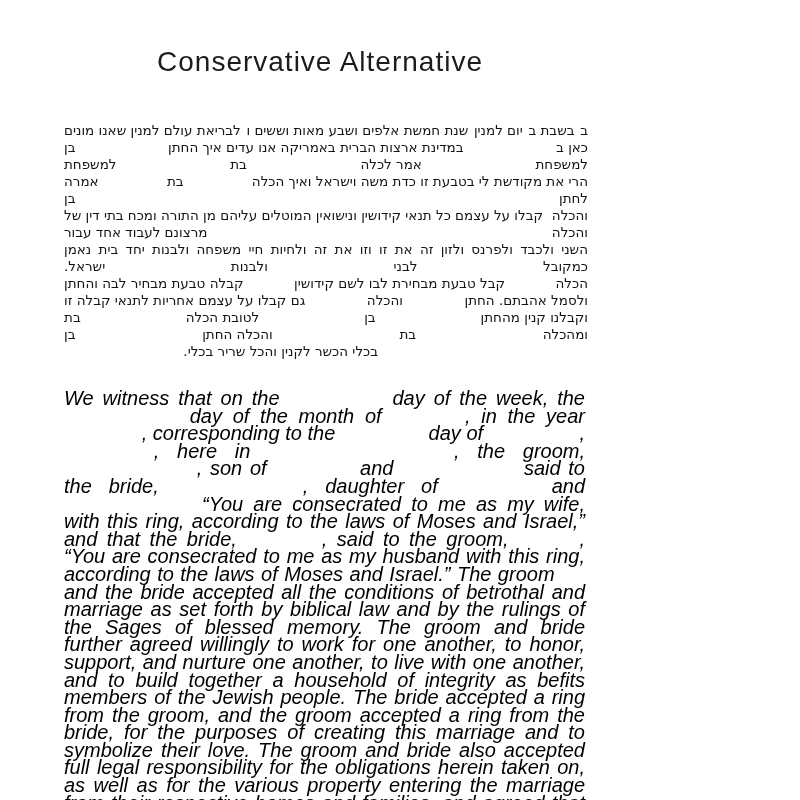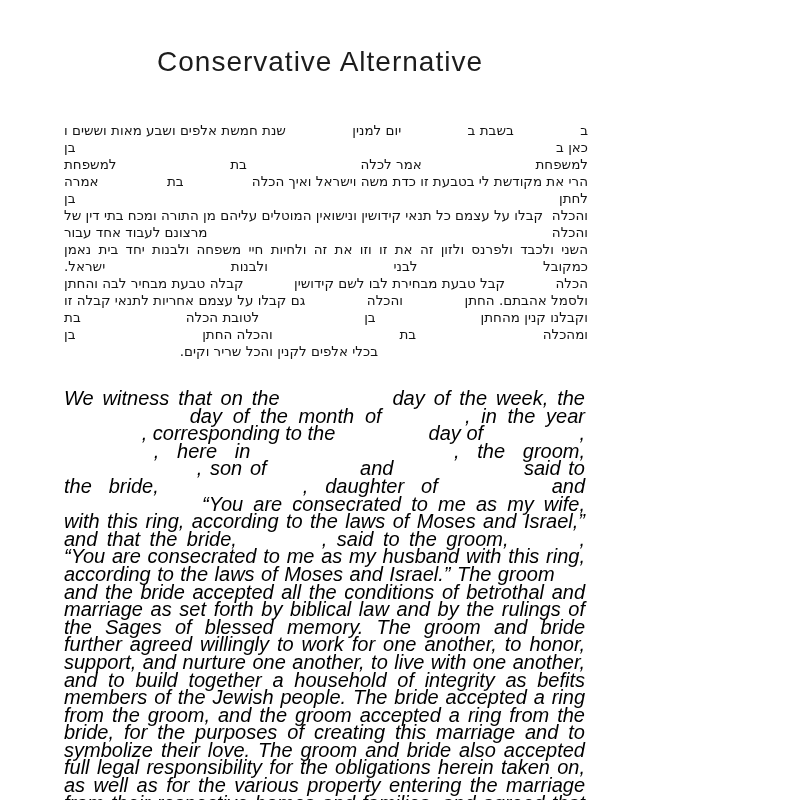--- a/index.html
+++ b/index.html
@@ -39,23 +39,25 @@
 <body>
 
 <div class="page">
   <div class="title">Conservative Alternative</div>
   <div class="hebrew">
       <div class="heb-line">
         <span>ב</span>
         <span>בשבת ב</span>
         <span>יום למנין</span>
         <span>שנת חמשת אלפים ושבע מאות וששים ו</span>
+        <span>לבריאת עולם למנין שאנו מונים</span>
       </div>
       <div class="heb-line">
         <span>כאן ב</span>
+        <span>במדינת ארצות הברית באמריקה אנו עדים איך החתן</span>
         <span>בן</span>
       </div>
       <div class="heb-line">
         <span>למשפחת</span>
         <span>אמר לכלה</span>
         <span>בת</span>
         <span>למשפחת</span>
       </div>
       <div class="heb-line">
         <span>הרי את מקודשת לי בטבעת זו כדת משה וישראל ואיך הכלה</span>
@@ -90,21 +92,21 @@
         <span>בן</span>
         <span>לטובת הכלה</span>
         <span>בת</span>
       </div>
       <div class="heb-line">
         <span>ומהכלה</span>
         <span>בת</span>
         <span>והכלה החתן</span>
         <span>בן</span>
       </div>
-      <div class="heb-line closing"><span>בכלי אלפים לקנין והכל שריר וקים.</span></div>
+      <div class="heb-line closing"><span>בכלי הכשר לקנין והכל שריר בכלי.</span></div>
     </div>
   <div class="english"><span>We witness that on the</span> <span class="gap" style="width: 95px;"></span> <span>day of the week, the</span> <span class="gap" style="width: 115px;"></span> <span>day of the month of</span> <span class="gap" style="width: 62px;"></span> <span>, in the year</span> <span class="gap" style="width: 72px;"></span> <span>, corresponding to the</span> <span class="gap" style="width: 82px;"></span> <span>day of</span> <span class="gap" style="width: 85px;"></span> <span>,</span> <span class="gap" style="width: 72px;"></span> <span>, here in</span> <span class="gap" style="width: 168px;"></span> <span>, the groom,</span> <span class="gap" style="width: 125px;"></span> <span>,  son of</span> <span class="gap" style="width: 78px;"></span> <span>and</span> <span class="gap" style="width: 115px;"></span> <span>said to the bride,</span> <span class="gap" style="width: 110px;"></span> <span>, daughter of</span> <span class="gap" style="width: 80px;"></span> <span>and</span> <span class="gap" style="width: 128px;"></span> <span>“You are consecrated to me as my wife, with this ring, according to the laws of Moses and Israel,” and that the bride,</span> <span class="gap" style="width: 66px;"></span> <span>, said to the groom,</span> <span class="gap" style="width: 52px;"></span> <span>, “You are consecrated to me as my husband with this ring, according to the laws of Moses and Israel.”  The groom</span> <span class="gap" style="width: 24px;"></span> <span>and the bride accepted all the conditions of betrothal and marriage as set forth by biblical law and by the rulings of the Sages of blessed memory.  The groom and bride further agreed willingly to work for one another, to honor, support, and nurture one another, to live with one another, and to build together a household of integrity as befits members of the Jewish people.  The bride accepted a ring from the groom, and the groom accepted a ring from the bride, for the purposes of creating this marriage and to symbolize their love.  The groom and bride also accepted full legal responsibility for the obligations herein taken on, as well as for the various property entering the marriage from their respective homes and families, and agreed that the obligations in this Ketubah may be satisfied even from moveable property.  We have had both the groom and the bride formally acquire these obligations to the other, with an instrument fit for such purposes.  Thus all is in order and in force.</span> </div>
   <div class="signatures">
       <div class="sig-row">
         <span class="sig-left-he">עד</span>
         <div class="sig-line"></div>
         <span class="sig-right">נאום</span>
       </div>
       <div class="sig-row">
         <span class="sig-left-he">עד</span>

